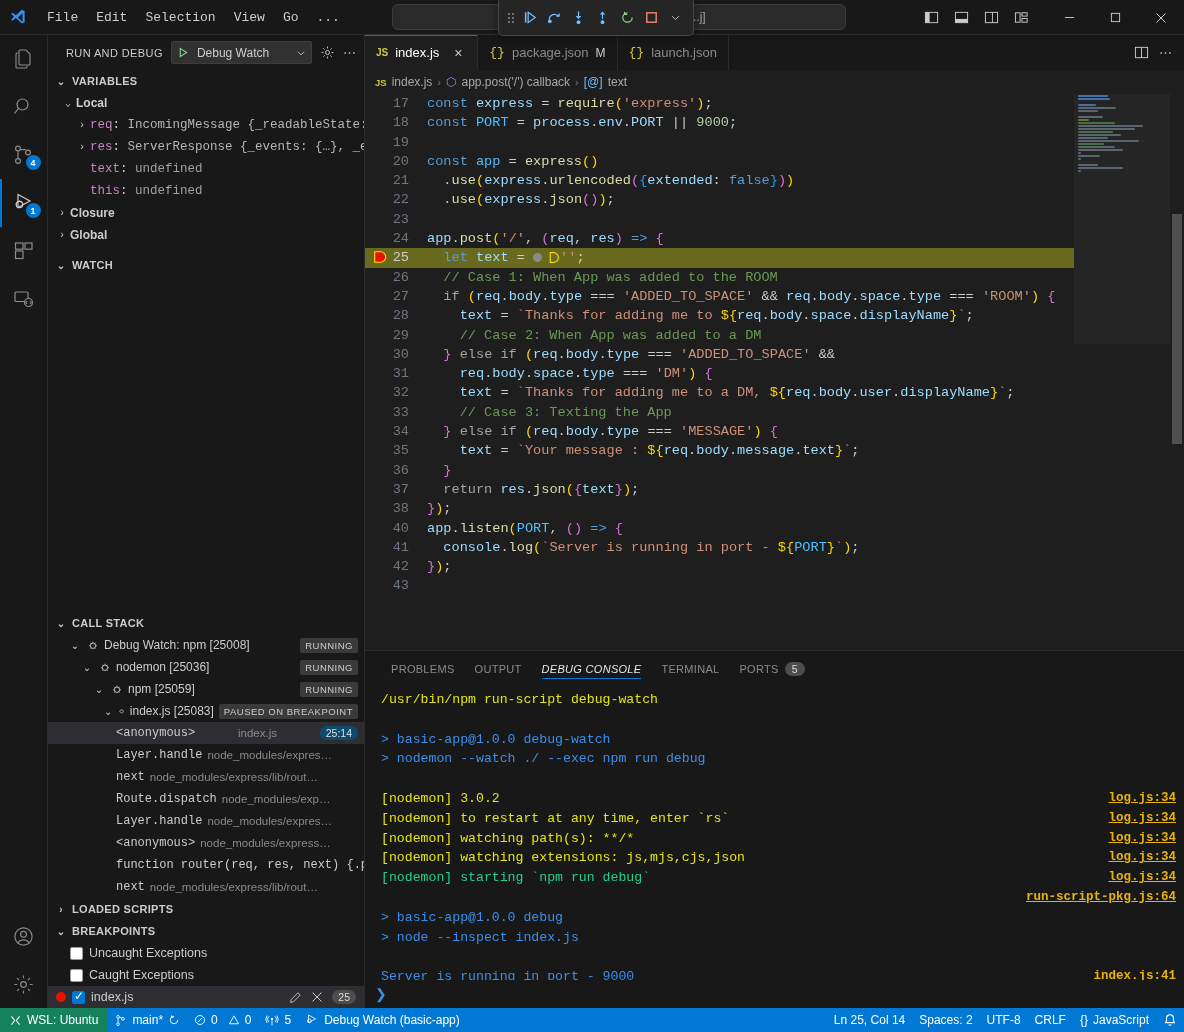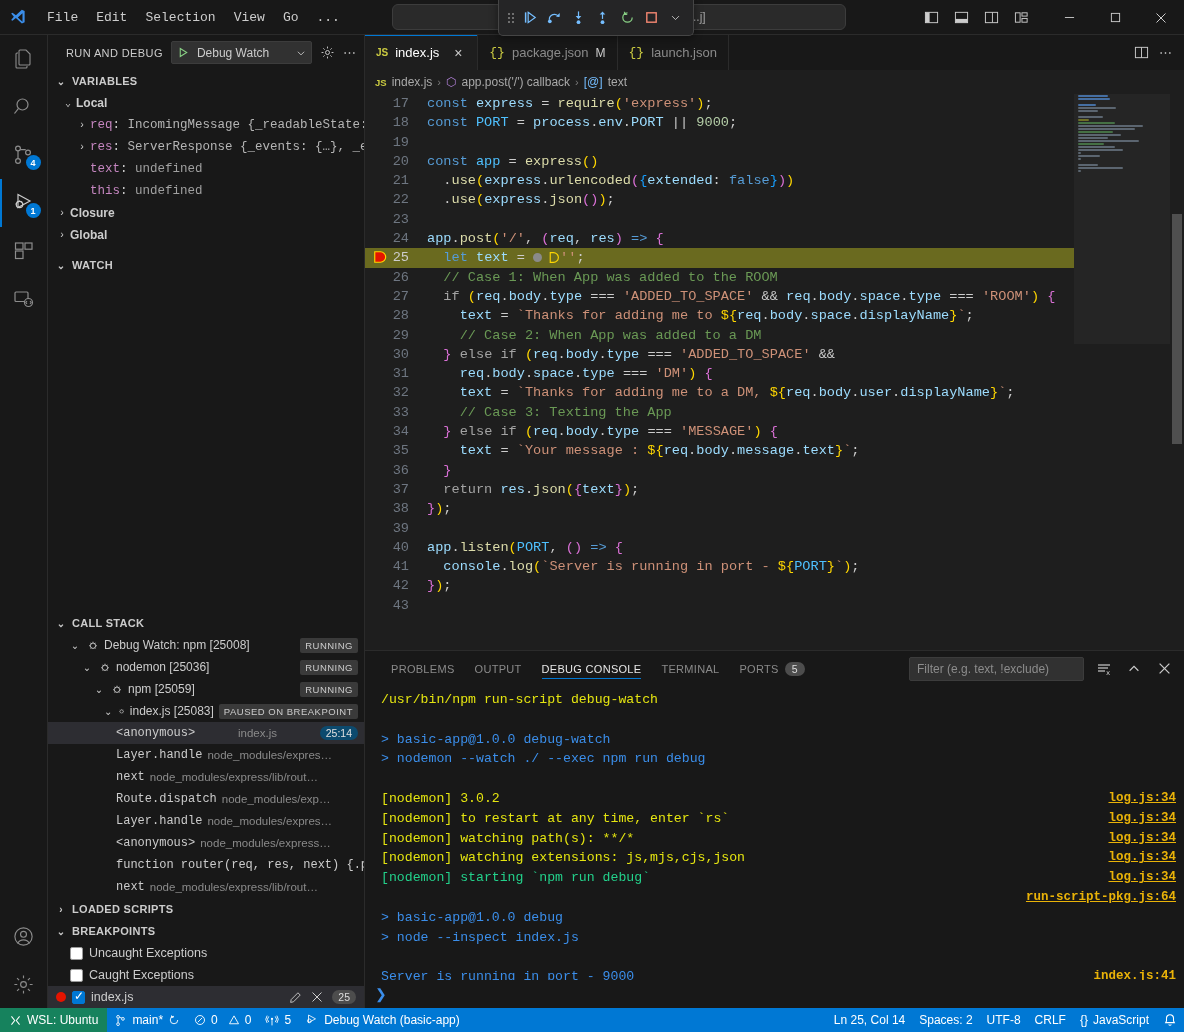--- a/index.html
+++ b/index.html
@@ -176,21 +176,21 @@
   .minimap { width:96px; flex:0 0 96px; background:#1e1e1e; position:relative; overflow:hidden;}
   .mm-line { height:2px; margin:1px 0 0 4px; border-radius:1px;}
   .mm-slider { position:absolute; left:0; right:0; top:0; height:250px; background:rgba(255,255,255,0.035);}
   .scroll-col { width:14px; flex:0 0 14px; background:#1e1e1e; position:relative;}
   .scroll-thumb { position:absolute; top:120px; left:2px; width:10px; height:230px; background:#4f4f4f; border-radius:0;}
 
   
   .panel { height:358px; flex:0 0 358px; background:#181818; border-top:1px solid #2b2b2b; display:flex; flex-direction:column;}
   .panel-head { height:35px; flex:0 0 35px; display:flex; align-items:center; padding:0 10px 0 16px; gap:0;}
   .p-tab { font-size:11px; letter-spacing:.3px; color:#8a8a8a; padding:0 10px; height:35px; display:flex; align-items:center; position:relative; }
-  .p-tab.active { color:#e7e7e7; }
+  .p-tab.active { color:#e7e7e7;font-style:italic; }
   .p-tab.active::after{ content:""; position:absolute; left:10px; right:10px; bottom:7px; height:1px; background:#0078d4;}
   .p-badge { background:#4d4d4d; color:#ddd; font-size:10.5px; border-radius:9px; padding:1px 7px; margin-left:6px;}
   .panel-actions { margin-left:auto; display:flex; align-items:center; gap:10px;}
   .filter-box {
     width:175px; height:24px; background:#313131; border:1px solid #3c3c3c; border-radius:2px;
     display:flex; align-items:center; padding:0 7px; color:#8c8c8c; font-size:12px;
   }
   .pa-ico { width:20px; height:20px; display:flex; align-items:center; justify-content:center; color:#cccccc; }
 
   .console {
@@ -658,21 +658,20 @@
               <div class="cl"><div class="gutter-col">29</div><div class="code-col"><span class="t-com">    // Case 2: When App was added to a DM</span></div></div>
               <div class="cl"><div class="gutter-col">30</div><div class="code-col"><span class="t-pun">  </span><span class="t-p">}</span><span class="t-pun"> </span><span class="t-key2">else if </span><span class="t-y">(</span><span class="t-var">req</span><span class="t-pun">.</span><span class="t-prop">body</span><span class="t-pun">.</span><span class="t-prop">type</span><span class="t-pun"> === </span><span class="t-str">'ADDED_TO_SPACE'</span><span class="t-pun"> &amp;&amp;</span></div></div>
               <div class="cl"><div class="gutter-col">31</div><div class="code-col"><span class="t-pun">    </span><span class="t-var">req</span><span class="t-pun">.</span><span class="t-prop">body</span><span class="t-pun">.</span><span class="t-prop">space</span><span class="t-pun">.</span><span class="t-prop">type</span><span class="t-pun"> === </span><span class="t-str">'DM'</span><span class="t-y">)</span><span class="t-pun"> </span><span class="t-p">{</span></div></div>
               <div class="cl"><div class="gutter-col">32</div><div class="code-col"><span class="t-pun">    </span><span class="t-var">text</span><span class="t-pun"> = </span><span class="t-str">`Thanks for adding me to a DM, </span><span class="t-y">${</span><span class="t-var">req</span><span class="t-pun">.</span><span class="t-prop">body</span><span class="t-pun">.</span><span class="t-prop">user</span><span class="t-pun">.</span><span class="t-prop">displayName</span><span class="t-y">}</span><span class="t-str">`</span><span class="t-pun">;</span></div></div>
               <div class="cl"><div class="gutter-col">33</div><div class="code-col"><span class="t-com">    // Case 3: Texting the App</span></div></div>
               <div class="cl"><div class="gutter-col">34</div><div class="code-col"><span class="t-pun">  </span><span class="t-p">}</span><span class="t-pun"> </span><span class="t-key2">else if </span><span class="t-y">(</span><span class="t-var">req</span><span class="t-pun">.</span><span class="t-prop">body</span><span class="t-pun">.</span><span class="t-prop">type</span><span class="t-pun"> === </span><span class="t-str">'MESSAGE'</span><span class="t-y">)</span><span class="t-pun"> </span><span class="t-p">{</span></div></div>
               <div class="cl"><div class="gutter-col">35</div><div class="code-col"><span class="t-pun">    </span><span class="t-var">text</span><span class="t-pun"> = </span><span class="t-str">`Your message : </span><span class="t-y">${</span><span class="t-var">req</span><span class="t-pun">.</span><span class="t-prop">body</span><span class="t-pun">.</span><span class="t-prop">message</span><span class="t-pun">.</span><span class="t-prop">text</span><span class="t-y">}</span><span class="t-str">`</span><span class="t-pun">;</span></div></div>
               <div class="cl"><div class="gutter-col">36</div><div class="code-col"><span class="t-pun">  </span><span class="t-p">}</span></div></div>
               <div class="cl"><div class="gutter-col">37</div><div class="code-col"><span class="t-pun">  </span><span class="t-key2">return </span><span class="t-var">res</span><span class="t-pun">.</span><span class="t-fn">json</span><span class="t-y">(</span><span class="t-p">{</span><span class="t-var">text</span><span class="t-p">}</span><span class="t-y">)</span><span class="t-pun">;</span></div></div>
               <div class="cl"><div class="gutter-col">38</div><div class="code-col"><span class="t-p">}</span><span class="t-y">)</span><span class="t-pun">;</span></div></div>
-              <div class="cl"><div class="gutter-col">39</div><div class="code-col"></div></div>
               <div class="cl"><div class="gutter-col">40</div><div class="code-col"><span class="t-var">app</span><span class="t-pun">.</span><span class="t-fn">listen</span><span class="t-y">(</span><span class="t-const">PORT</span><span class="t-pun">, </span><span class="t-p">(</span><span class="t-p">)</span><span class="t-pun"> </span><span class="t-key">=&gt;</span><span class="t-pun"> </span><span class="t-p">{</span></div></div>
               <div class="cl"><div class="gutter-col">41</div><div class="code-col"><span class="t-pun">  </span><span class="t-var">console</span><span class="t-pun">.</span><span class="t-fn">log</span><span class="t-y">(</span><span class="t-str">`Server is running in port - </span><span class="t-y">${</span><span class="t-const">PORT</span><span class="t-y">}</span><span class="t-str">`</span><span class="t-y">)</span><span class="t-pun">;</span></div></div>
               <div class="cl"><div class="gutter-col">42</div><div class="code-col"><span class="t-p">}</span><span class="t-y">)</span><span class="t-pun">;</span></div></div>
               <div class="cl"><div class="gutter-col">43</div><div class="code-col"></div></div>
             </div>
         </div>
         <div class="minimap">
           <div class="mm-slider"></div>
           <div id="minimap-lines">
               <div class="mm-line" style="width: 29.75px; background: rgb(63, 106, 160);"></div>
@@ -720,44 +719,20 @@
           <div class="p-tab active">
               <span>DEBUG CONSOLE</span>
             </div>
           <div class="p-tab">
               <span>TERMINAL</span>
             </div>
           <div class="p-tab">
             <span>PORTS</span>
             <span class="p-badge">5</span>
           </div>
-          <div class="panel-actions">
-            <div class="filter-box">
-              <span>Filter (e.g. text, !exclude)</span>
-            </div>
-            <span class="pa-ico">
-              <svg width="16" height="16" viewBox="0 0 16 16">
-                  <line x1="2" y1="4" x2="14" y2="4" stroke="#cccccc" stroke-width="1.2"></line>
-                  <line x1="2" y1="7" x2="12" y2="7" stroke="#cccccc" stroke-width="1.2"></line>
-                  <line x1="2" y1="10" x2="9" y2="10" stroke="#cccccc" stroke-width="1.2"></line>
-                  <text x="10" y="13.5" font-size="7" fill="#cccccc" font-family="monospace">x</text>
-                </svg>
-            </span>
-            <span class="pa-ico">
-              <svg width="14" height="14" viewBox="0 0 16 16">
-                  <path d="M3 10l5-5 5 5" fill="none" stroke="#cccccc" stroke-width="1.3"></path>
-                </svg>
-            </span>
-            <span class="pa-ico">
-              <svg width="13" height="13" viewBox="0 0 12 12">
-                  <line x1="1.5" y1="1.5" x2="10.5" y2="10.5" stroke="#cccccc" stroke-width="1.1"></line>
-                  <line x1="10.5" y1="1.5" x2="1.5" y2="10.5" stroke="#cccccc" stroke-width="1.1"></line>
-                </svg>
-            </span>
-          </div>
         </div>
         <div class="console" id="console-body">
             <div class="c-line"><span class="c-text cc-yellow">/usr/bin/npm run-script debug-watch</span></div>
             <div class="c-line"><span class="c-text cc-grey"></span></div>
             <div class="c-line"><span class="c-text cc-blue">&gt; basic-app@1.0.0 debug-watch</span></div>
             <div class="c-line"><span class="c-text cc-blue">&gt; nodemon --watch ./ --exec npm run debug</span></div>
             <div class="c-line"><span class="c-text cc-grey"></span></div>
             <div class="c-line"><span class="c-text cc-yellow">[nodemon] 3.0.2</span><span class="c-src">log.js:34</span></div>
             <div class="c-line"><span class="c-text cc-yellow">[nodemon] to restart at any time, enter `rs`</span><span class="c-src">log.js:34</span></div>
             <div class="c-line"><span class="c-text cc-yellow">[nodemon] watching path(s): **/*</span><span class="c-src">log.js:34</span></div>

